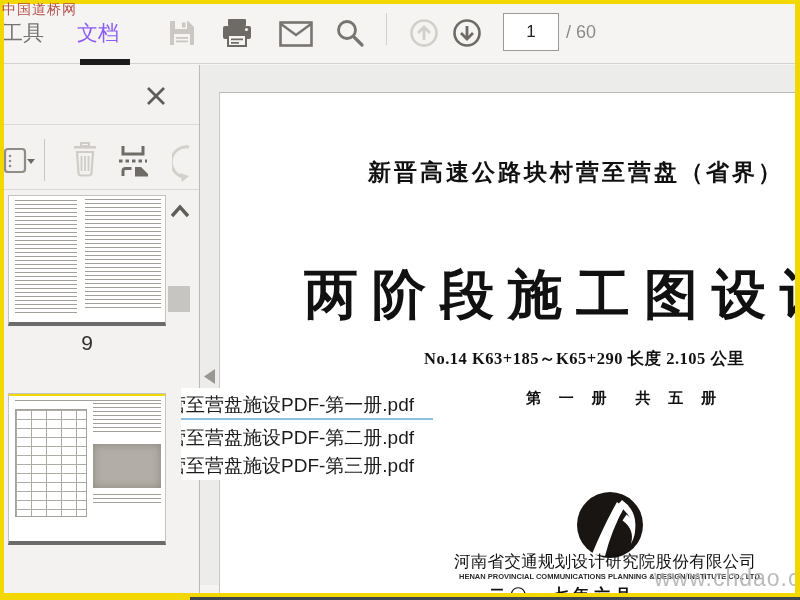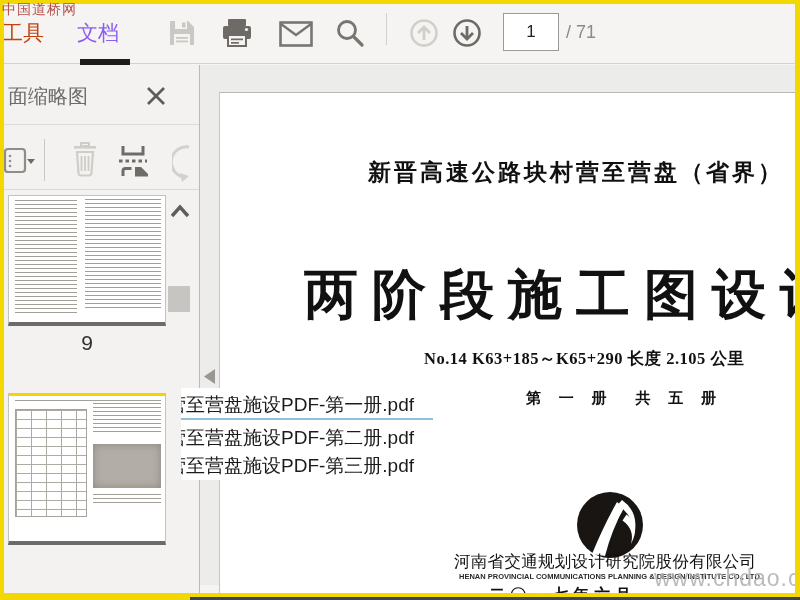--- a/index.html
+++ b/index.html
@@ -10,21 +10,21 @@
 
   
   .frame { position:absolute; background:#f2d800; z-index:50; }
   .bottom-dark { position:absolute; left:190px; top:597px; width:610px; height:3px; background:#3c4450; z-index:55; }
   .wm-red { position:absolute; left:2px; top:1px; z-index:60; font-family:"Liberation Serif", serif;
             font-size:14px; letter-spacing:1px; color:rgba(171,57,50,.88); white-space:nowrap; }
 
   
   .toolbar { position:absolute; left:4px; top:4px; width:791px; height:60px; background:#f5f4f2; border-bottom:1px solid #d4d2ce; }
   .tab { position:absolute; top:15px; font-size:21px; white-space:nowrap; cursor:default; }
-  .tab.tools { left:-2px; color:#c2410c; }
+  .tab.tools { left:-2px; color:#737373; }
   .tab.doc   { left:73px; color:#8b5cf6; }
   .tab-underline { position:absolute; left:76px; top:55px; width:50px; height:6px; background:#1c1c1c; }
   .tbicon { position:absolute; top:14px; }
   .tb-divider { position:absolute; left:382px; top:9px; width:1px; height:32px; background:#d2d0cc; }
   .pagebox { position:absolute; left:499px; top:9px; width:56px; height:38px; background:#fff; border:1.5px solid #9c9a96;
              font-size:17px; color:#222; text-align:center; line-height:35px; }
   .pagetotal { position:absolute; left:562px; top:18px; font-size:18px; color:#8c8a86; white-space:nowrap; }
 
   
   .sidebar { position:absolute; left:4px; top:65px; width:196px; height:535px; background:#f3f2f0; border-right:1px solid #bcbab6; }
@@ -124,25 +124,24 @@
     </span>
     <span class="tbicon" style="left:448px;">
       <svg width="30" height="30">
           <circle cx="15" cy="15" r="12.5" fill="none" stroke="#6e6b67" stroke-width="2.6"></circle>
           <line x1="15" y1="8" x2="15" y2="20" stroke="#6e6b67" stroke-width="2.8"></line>
           <polyline points="9,15 15,21 21,15" fill="none" stroke="#6e6b67" stroke-width="2.8"></polyline>
         </svg>
     </span>
 
     <div class="pagebox">1</div>
-    <div class="pagetotal">/ 71</div>
+    <div class="pagetotal">/ 60</div>
   </div>
 
   <div class="sidebar">
-    <div class="sb-title">面缩略图</div>
     <span class="sb-close">
       <svg width="22" height="22">
           <line x1="3" y1="3" x2="19" y2="19" stroke="#5c5c5c" stroke-width="2.6"></line>
           <line x1="19" y1="3" x2="3" y2="19" stroke="#5c5c5c" stroke-width="2.6"></line>
         </svg>
     </span>
     <div class="sb-sep" style="top:59px;"></div>
 
     <span class="sb-iconbtn" style="left:0;">
       <svg width="32" height="36">

